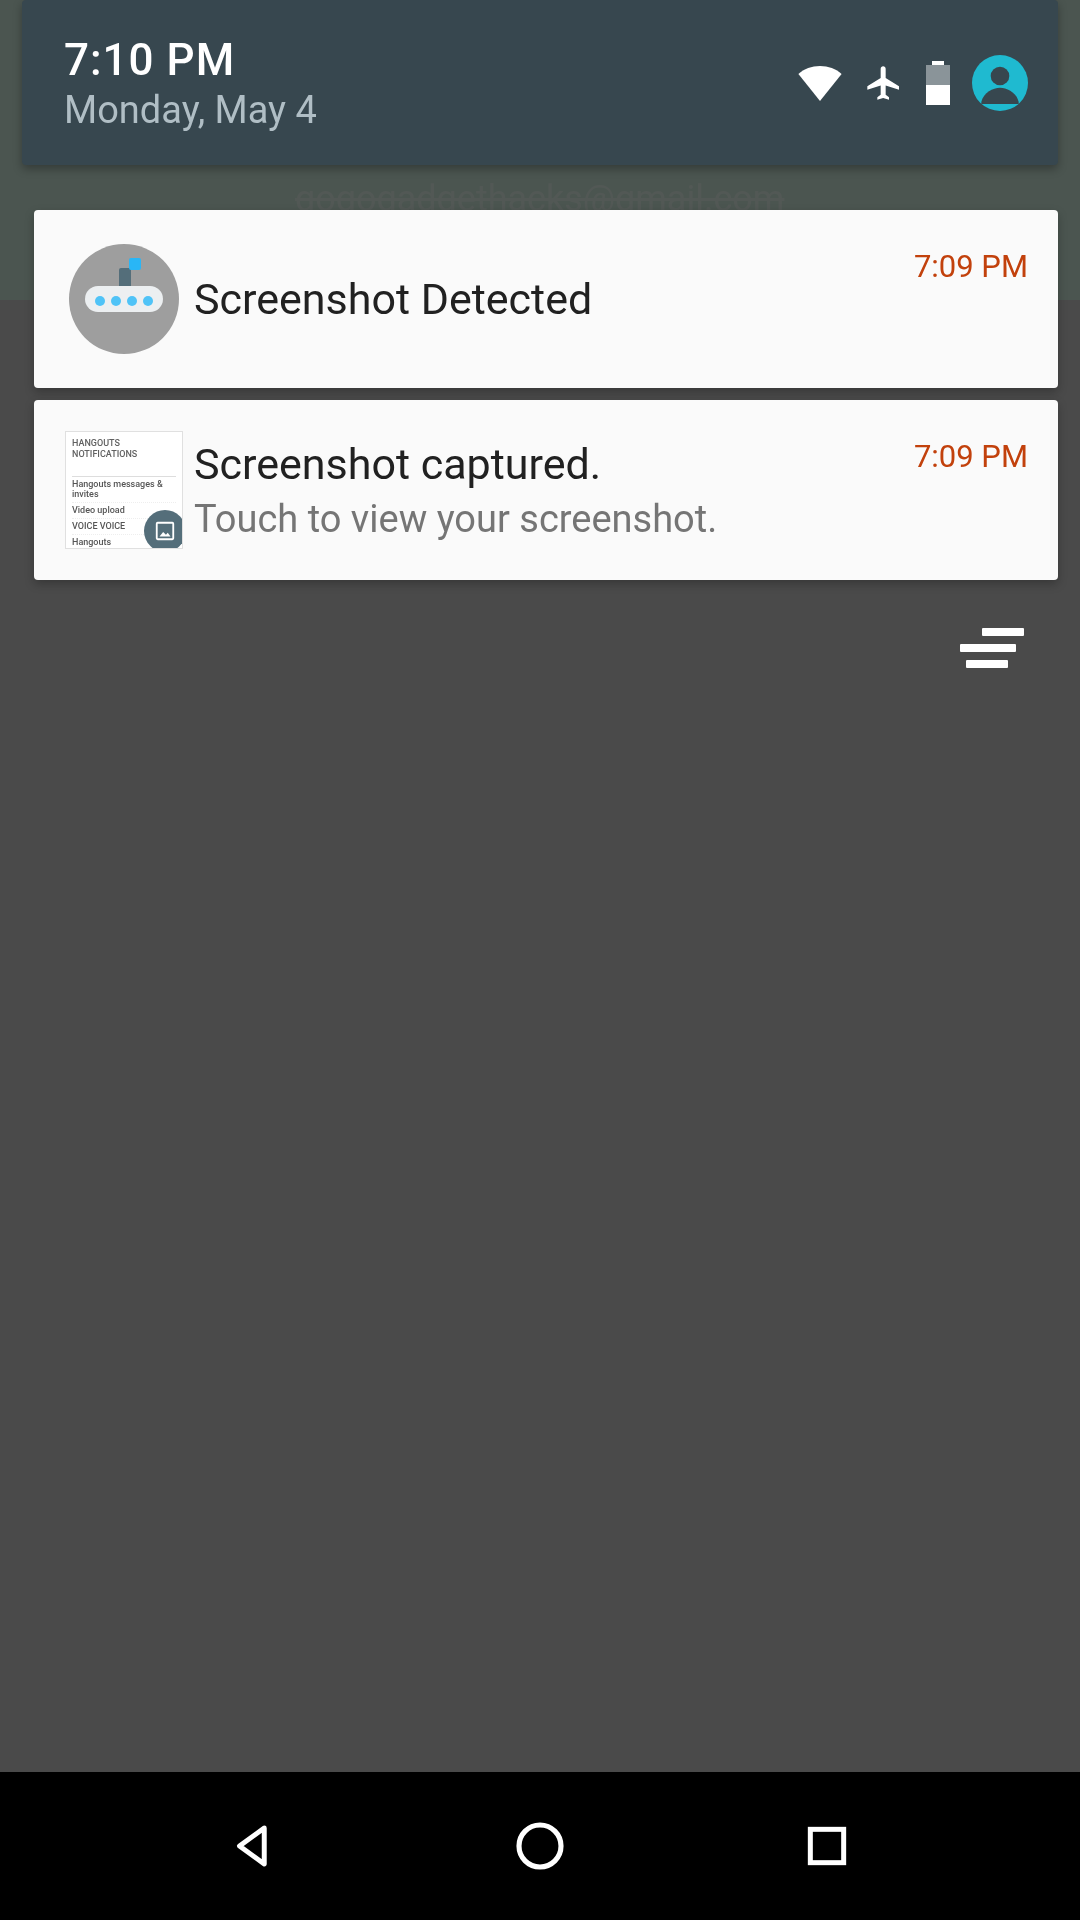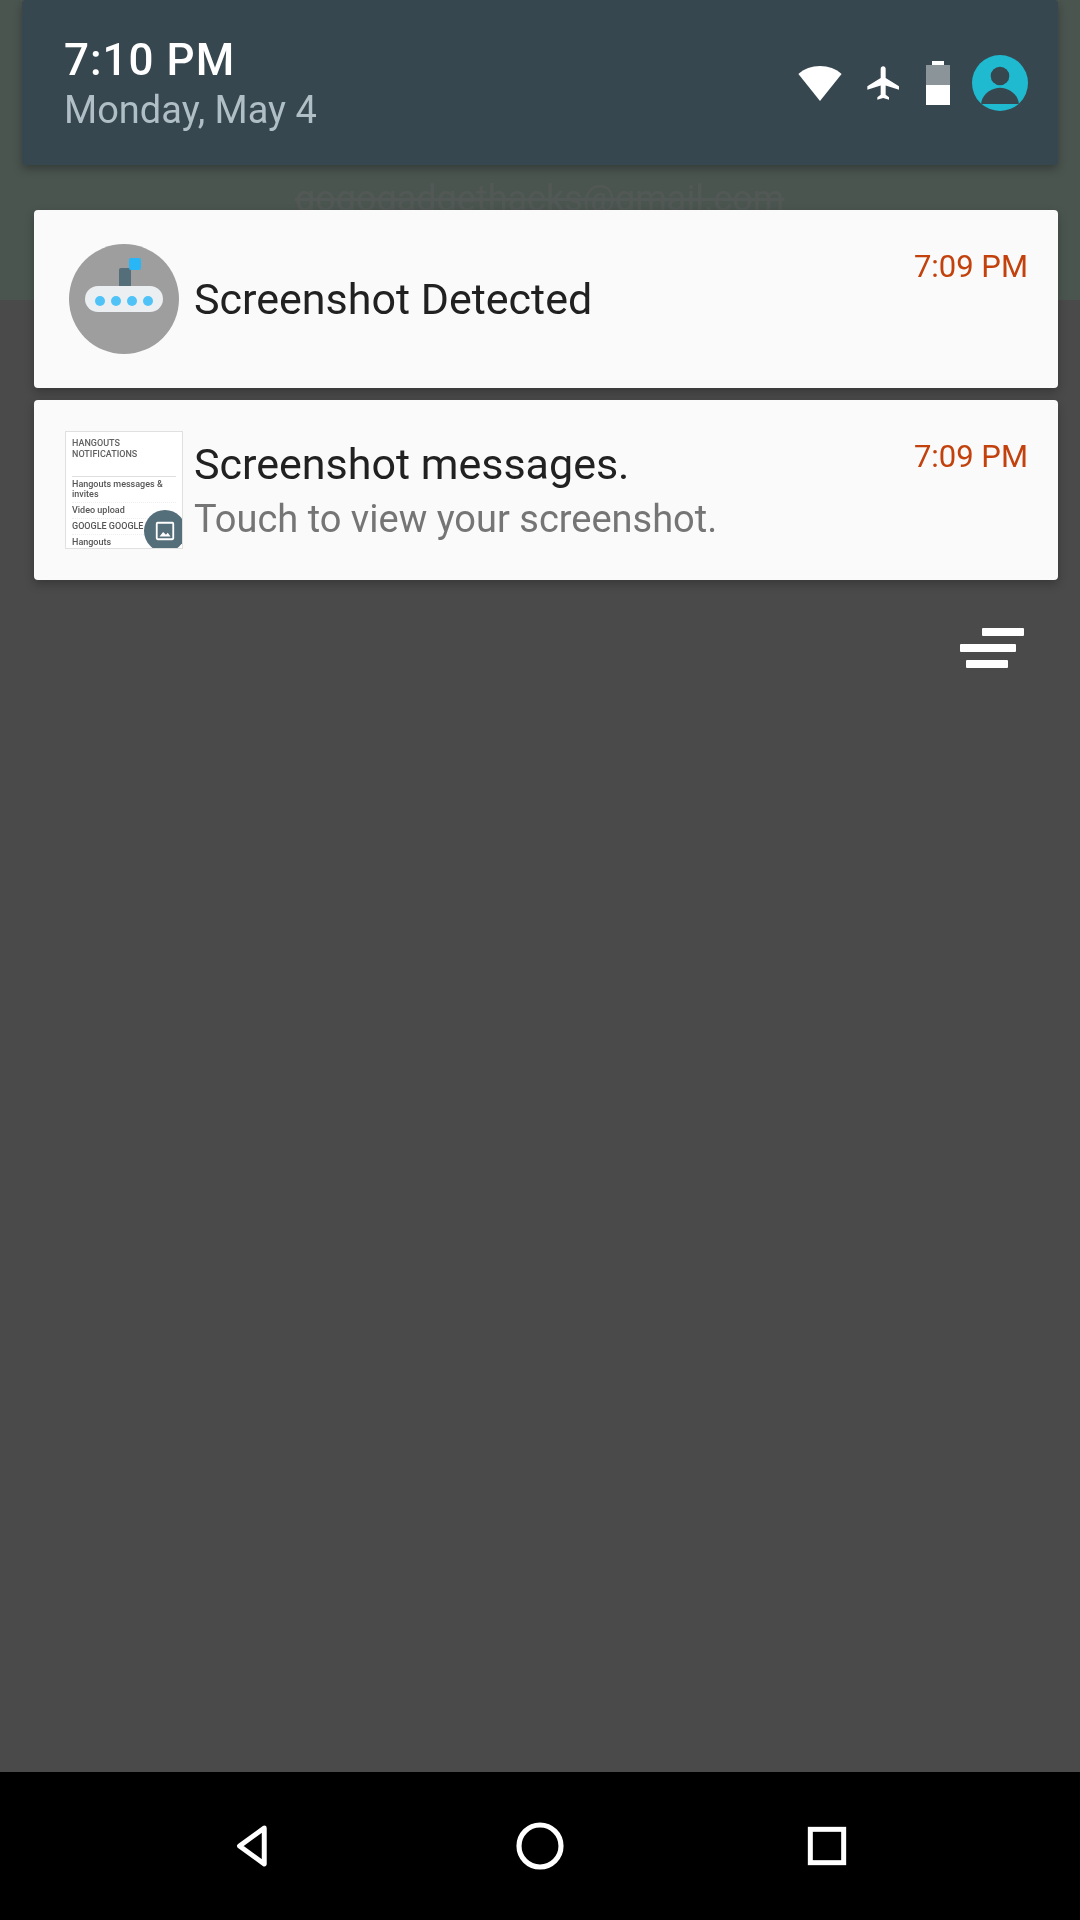--- a/index.html
+++ b/index.html
@@ -158,32 +158,32 @@
   </div>
   <div class="notif-time">7:09 PM</div>
 </div>
 
 <div class="notif n2">
   <div class="notif-icon-wrap">
     <div class="thumb">
       <div class="th-title">HANGOUTS NOTIFICATIONS</div>
       <div class="th-row"><b>Hangouts messages &amp; invites</b></div>
       <div class="th-row"><b>Video upload</b></div>
-      <div class="th-row"><b>GOOGLE GOOGLE</b></div>
+      <div class="th-row"><b>VOICE VOICE</b></div>
       <div class="th-row"><b>Hangouts</b></div>
       <div class="thumb-badge">
         <svg width="22" height="22" viewBox="0 0 24 24">
             <rect x="3" y="3" width="18" height="18" rx="1" fill="none" stroke="#fff" stroke-width="2"></rect>
             <path fill="#fff" d="M6 18l4-5 3 3 2-2 3 4z"></path>
           </svg>
       </div>
     </div>
   </div>
   <div class="notif-body">
-    <div class="notif-title">Screenshot messages.</div>
+    <div class="notif-title">Screenshot captured.</div>
     <div class="notif-sub">Touch to view your screenshot.</div>
   </div>
   <div class="notif-time">7:09 PM</div>
 </div>
 
 <div class="clear-all">
   <div class="bar b1"></div>
   <div class="bar b2"></div>
   <div class="bar b3"></div>
 </div>

